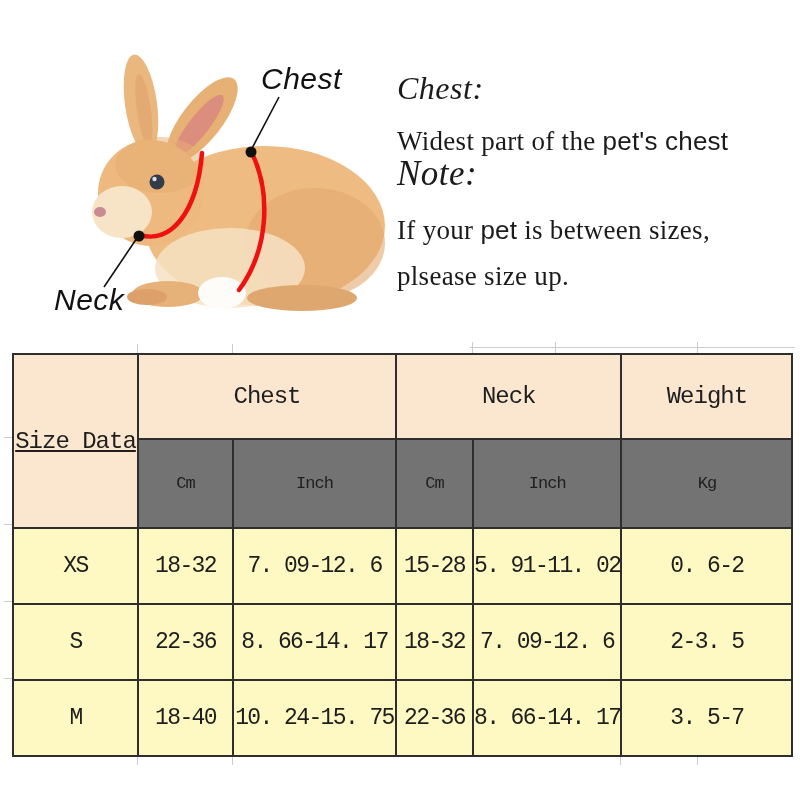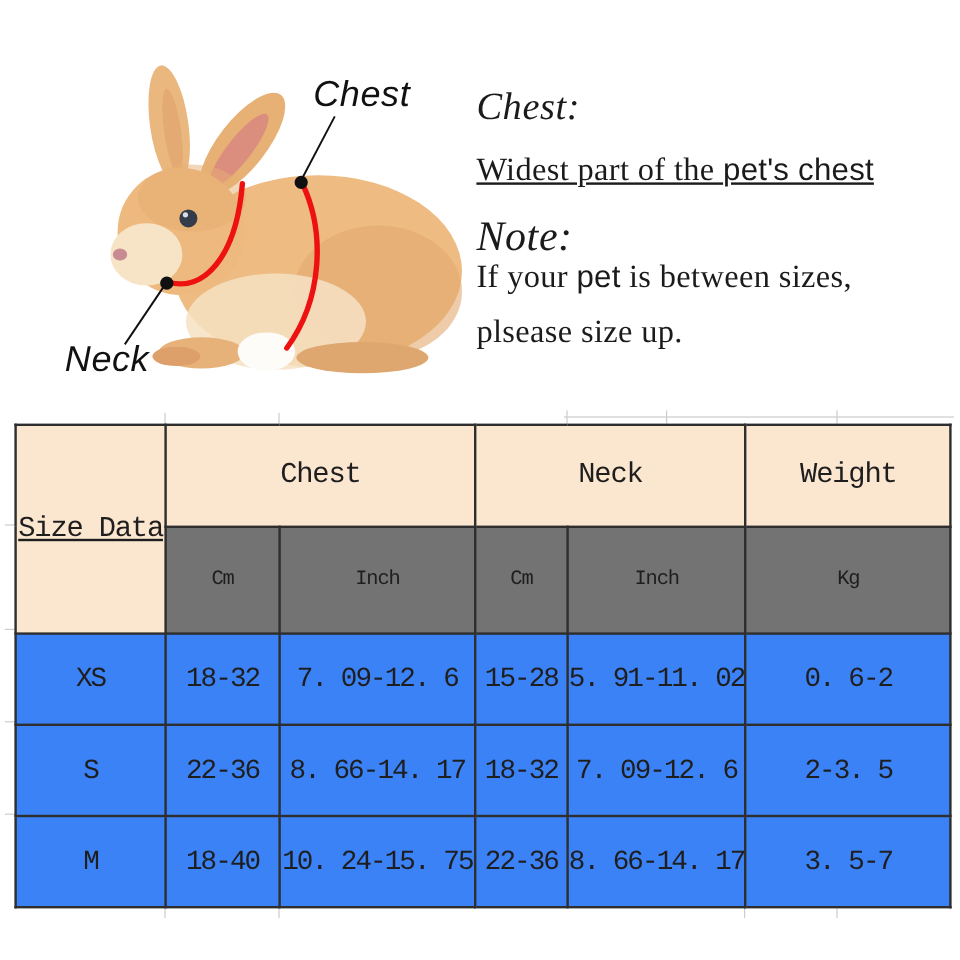--- a/index.html
+++ b/index.html
@@ -12,39 +12,39 @@
   .callout{position:absolute;font-style:italic;font-size:30px;line-height:1;
            color:#111;letter-spacing:.5px;font-family:"Liberation Sans",sans-serif;}
   .callout.chest{left:261px;top:64px;}
   .callout.neck{left:54px;top:285px;}
 
   .info{position:absolute;left:397px;top:70px;width:400px;color:#1b1b1b;}
   .info>div{position:absolute;left:0;white-space:nowrap;}
   .heading{font-family:"Liberation Serif",serif;font-style:italic;font-weight:400;
            letter-spacing:.5px;}
   .h-chest{top:0;font-size:32px;}
-  .h-note{top:107px;font-size:35px;text-align:right;}
+  .h-note{top:84px;font-size:35px;text-align:right;}
   .bodyline{font-family:"Liberation Serif",serif;font-size:27px;letter-spacing:.3px;}
-  .l1{top:56px;text-decoration:underline;}
+  .l1{top:56px;}
   .l2{top:145px;}
   .l3{top:191px;font-family:Liberation Serif, serif;}
   .sans-seg{font-family:"Liberation Sans",sans-serif;font-size:26px;letter-spacing:.2px;}
 
   
   .tick{position:absolute;background:#cccccc;}
 
   
   .tablewrap{position:absolute;left:12px;top:353px;}
   table.size{border-collapse:collapse;table-layout:fixed;
              font-family:"Liberation Mono","DejaVu Sans Mono",monospace;color:#1e1e1e;}
   table.size td{border:2px solid #2e2e2e;text-align:center;vertical-align:middle;
                 padding:0;white-space:nowrap;font-size:23px;letter-spacing:-1.6px;}
   tr.hrow1 td{height:83px;background:#fbe6d0;font-size:24px;letter-spacing:-1px;}
   tr.hrow2 td{height:87px;background:#737373;font-size:17px;letter-spacing:-1px;}
-  tr.drow td{height:74px;background:#3b82f6;}
+  tr.drow td{height:74px;background:#fef9c3;}
   td.corner{text-align:left;padding-left:2px;
     background:linear-gradient(to bottom right,
       rgba(0,0,0,0) calc(50% - 1.1px), #2e2e2e calc(50% - 1.1px),
       #2e2e2e calc(50% + 1.1px), rgba(0,0,0,0) calc(50% + 1.1px)), #fbe6d0;
     font-size:23px;letter-spacing:-1px;text-decoration:underline;}
 </style>
 </head>
 <body>
 
 <div class="page">

